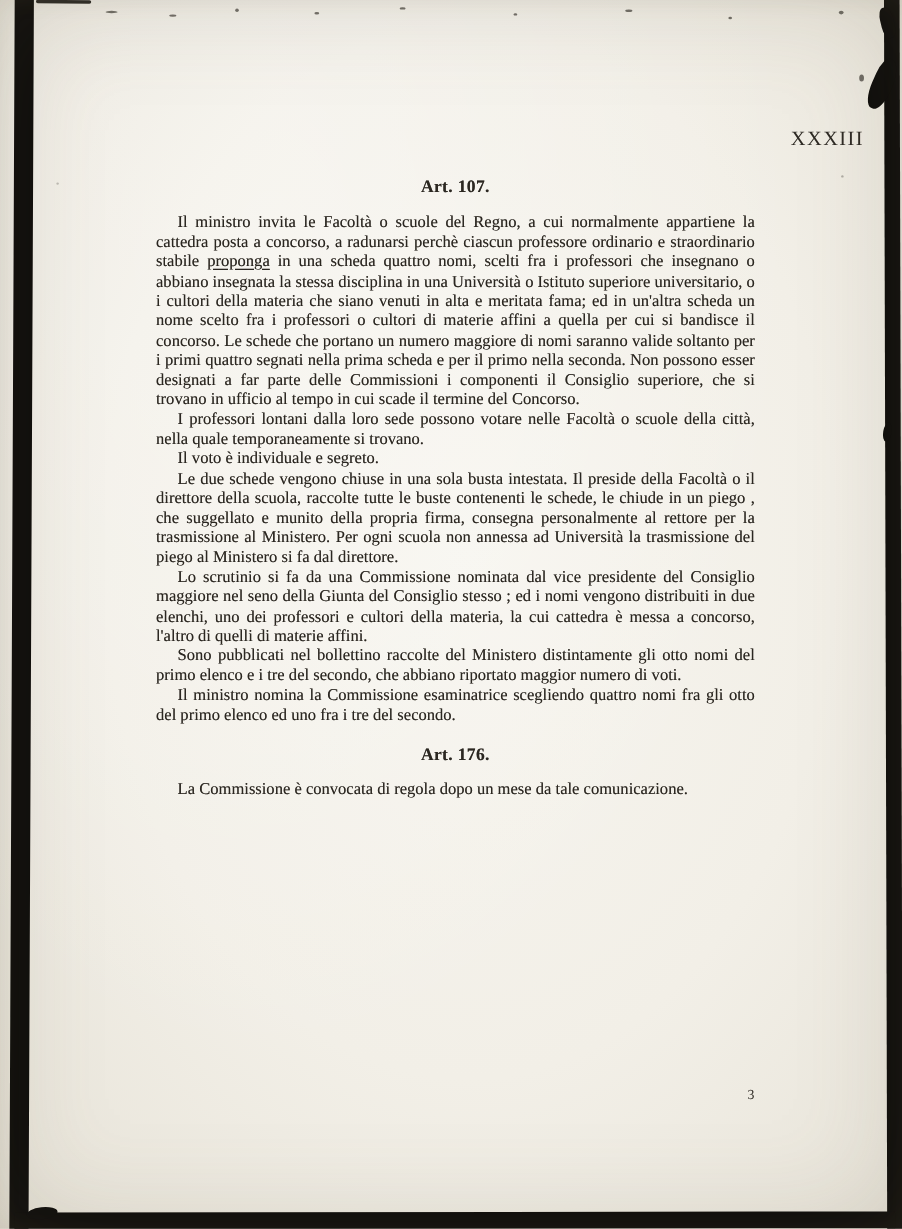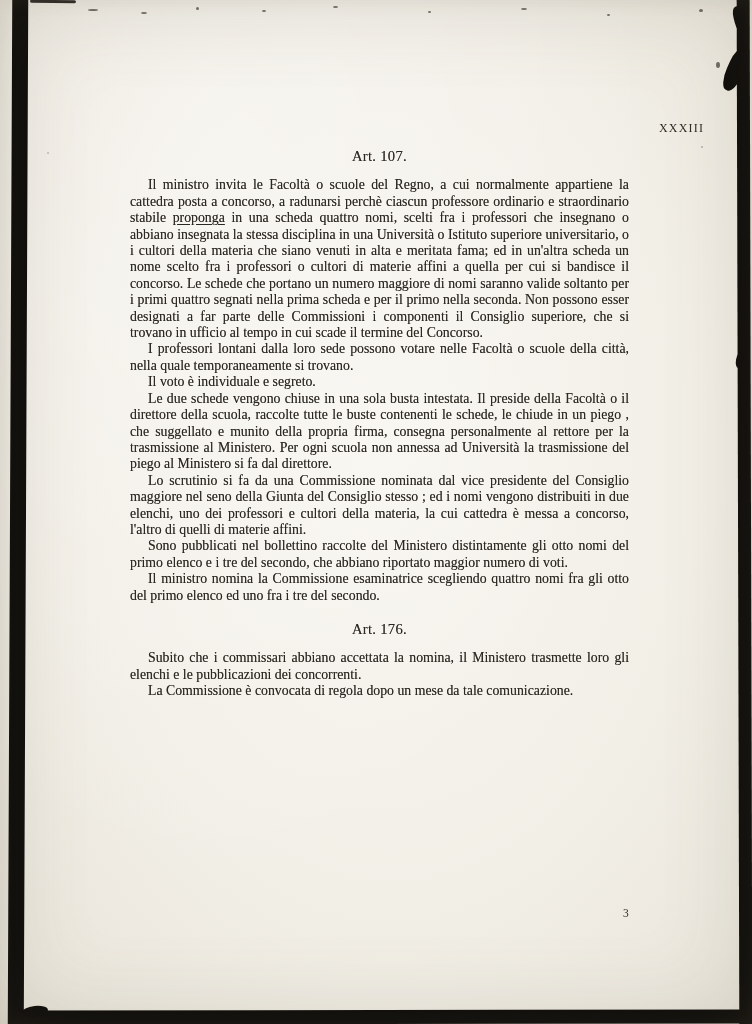--- a/index.html
+++ b/index.html
@@ -25,36 +25,36 @@
   .edge-bottom { left:12px; bottom:0; width:734px; height:14px; transform:rotate(-.08deg); border-radius:2px 2px 0 0; }
   .nick1 { right:8px;  top:48px;  width:17px; height:44px; transform:rotate(24deg);  border-radius:40% 60% 50% 50%; }
   .nick2 { right:7px;  top:6px;   width:11px; height:26px; transform:rotate(-14deg); border-radius:40%; }
   .nick3 { right:9px;  top:352px; width:7px;  height:16px; transform:rotate(10deg);  border-radius:50%; }
   .nick4 { left:22px;  bottom:8px; width:26px; height:10px; transform:rotate(-6deg); border-radius:50%; }
   .topline { left:30px; top:0; width:46px; height:3px; background:#2a2824; border-radius:2px; transform:rotate(.5deg); }
   .speck { position:absolute; background:rgba(45,42,36,.65); border-radius:50%; }
   
   .folio-top {
     position:absolute; top:106px; left:659px;
-    font-size:12px; letter-spacing:1.2px; color:#2e2a24;margin-top:15px;
+    font-size:17px; letter-spacing:1.2px; color:#2e2a24;
   }
   .folio-bottom {
     position:absolute; top:907px; left:623px;
     font-size:11.5px; color:#2e2a24;
   }
   .body-text {
     position:absolute; left:130px; top:131px; width:499px;
     font-size:13.8px; line-height:16.4px; color:#2b2721;
     text-align:justify;
     text-shadow:0 0 .4px rgba(43,39,33,.55);
   }
   .para { margin:0; text-indent:18px; }
   .para.cont { text-indent:0; }
   .art {
-    font-weight:normal; font-size:14.6px; text-align:center; text-indent:0;
+    font-weight:bold; font-size:14.6px; text-align:center; text-indent:0;
     margin:17px 0 13px 0; letter-spacing:.3px;
   }
   .u { text-decoration:underline; text-underline-offset:2px; }
 </style>
 </head>
 <body>
 
 <main class="scan">
 
   <span class="folio-top">XXXIII</span>
@@ -68,21 +68,20 @@
 
     <p class="para">I professori lontani dalla loro sede possono votare nelle Facoltà o scuole della città, nella quale temporaneamente si trovano.</p>
     <p class="para">Il voto è individuale e segreto.</p>
     <p class="para">Le due schede vengono chiuse in una sola busta intestata. Il preside della Facoltà o il direttore della scuola, raccolte tutte le buste contenenti le schede, le chiude in un piego , che suggellato e munito della propria firma, consegna personalmente al rettore per la trasmissione al Ministero. Per ogni scuola non annessa ad Università la trasmissione del piego al Ministero si fa dal direttore.</p>
     <p class="para">Lo scrutinio si fa da una Commissione nominata dal vice presidente del Consiglio maggiore nel seno della Giunta del Consiglio stesso ; ed i nomi vengono distribuiti in due elenchi, uno dei professori e cultori della materia, la cui cattedra è messa a concorso, l'altro di quelli di materie affini.</p>
     <p class="para">Sono pubblicati nel bollettino raccolte del Ministero distintamente gli otto nomi del primo elenco e i tre del secondo, che abbiano riportato maggior numero di voti.</p>
     <p class="para">Il ministro nomina la Commissione esaminatrice scegliendo quattro nomi fra gli otto del primo elenco ed uno fra i tre del secondo.</p>
 
     <h3 class="art">Art. 176.</h3>
 
-    <p class="para">Subito che i commissari abbiano accettata la nomina, il Ministero trasmette loro gli elenchi e le pubblicazioni dei concorrenti.</p>
     <p class="para">La Commissione è convocata di regola dopo un mese da tale comunicazione.</p>
   </section>
 
   <span class="folio-bottom">3</span>
 
   <div class="edge edge-left"></div>
   <div class="edge edge-right"></div>
   <div class="edge edge-bottom"></div>
   <div class="edge nick1"></div>
   <div class="edge nick2"></div>

